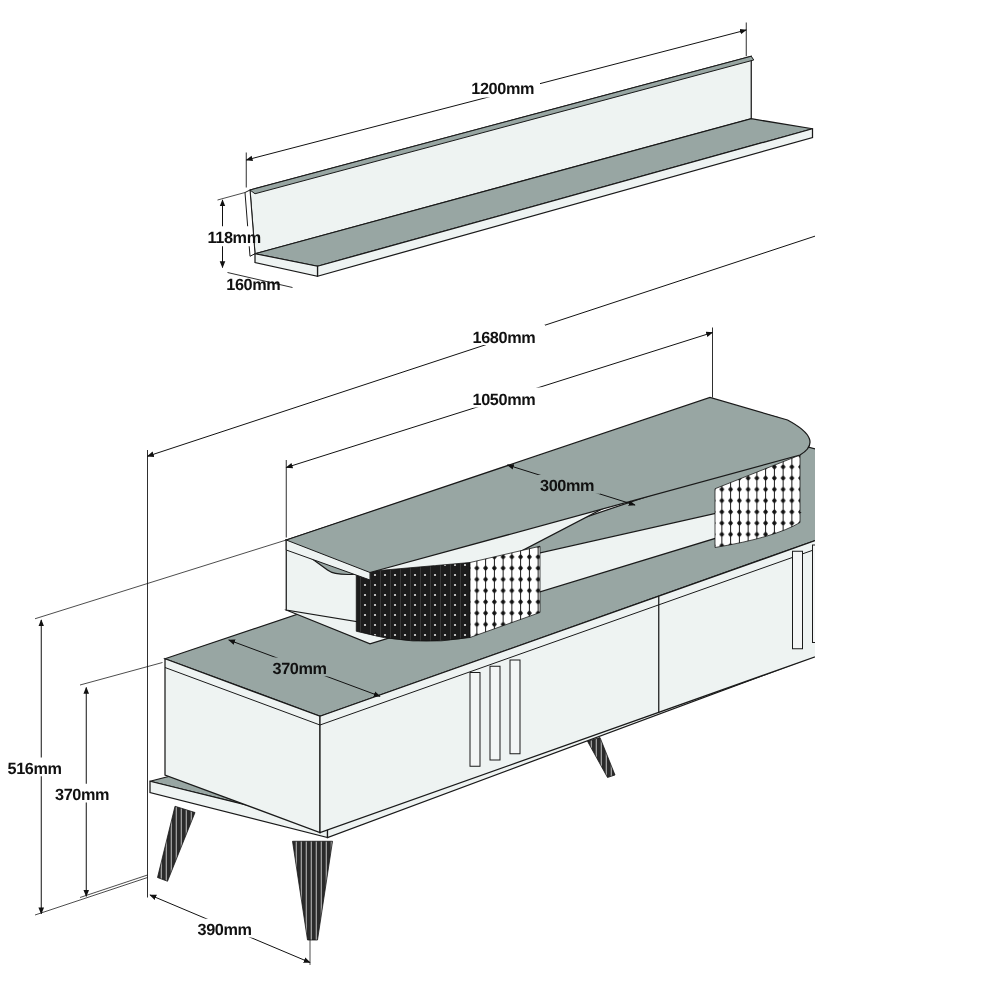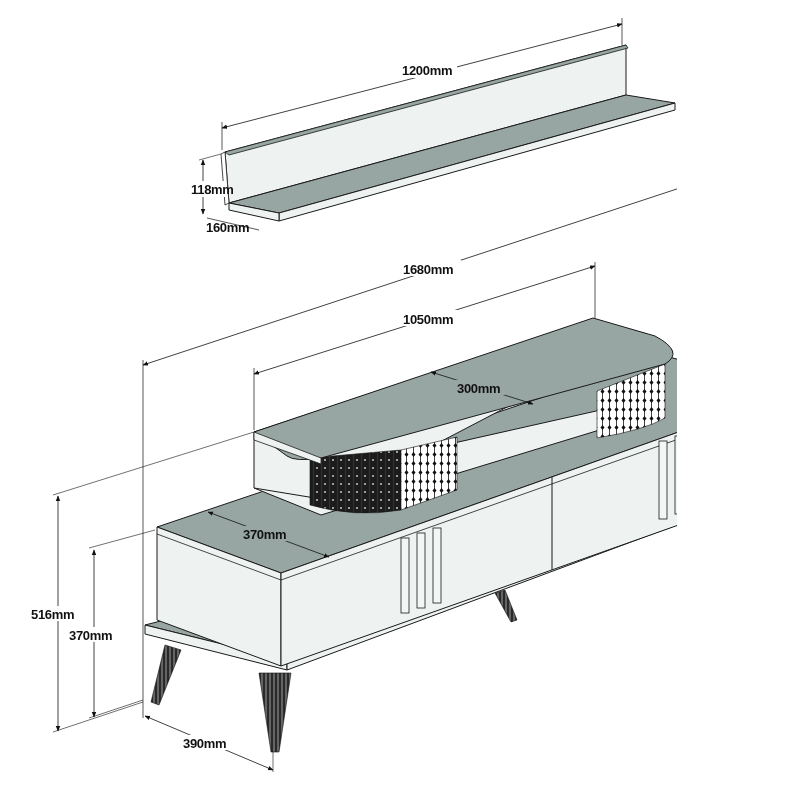--- a/index.html
+++ b/index.html
@@ -1,16 +1,16 @@
 <!DOCTYPE html>
 <html><head>
 <meta charset="utf-8">
 <style>
   html, body { margin: 0; padding: 0; background: #ffffff; }
-  #stage { position: relative; width: 652px; height: 800px; overflow: hidden; background: #ffffff; margin-left: 25px; }
+  #stage { position: relative; width: 652px; height: 800px; overflow: hidden; background: #ffffff; }
   svg { position: absolute; left: 0; top: 0; }
   .lbl { font-family: "Liberation Sans", sans-serif; font-weight: bold; font-size: 13px; fill: #111; letter-spacing: -0.3px; }
 </style>
 </head>
 <body>
 
 <div id="stage">
 <svg width="800" height="800" viewBox="0 0 800 800" xmlns="http://www.w3.org/2000/svg">
   <defs>
     <marker id="arr" viewBox="0 0 10 10" refX="9" refY="5" markerWidth="7" markerHeight="7" orient="auto-start-reverse">

